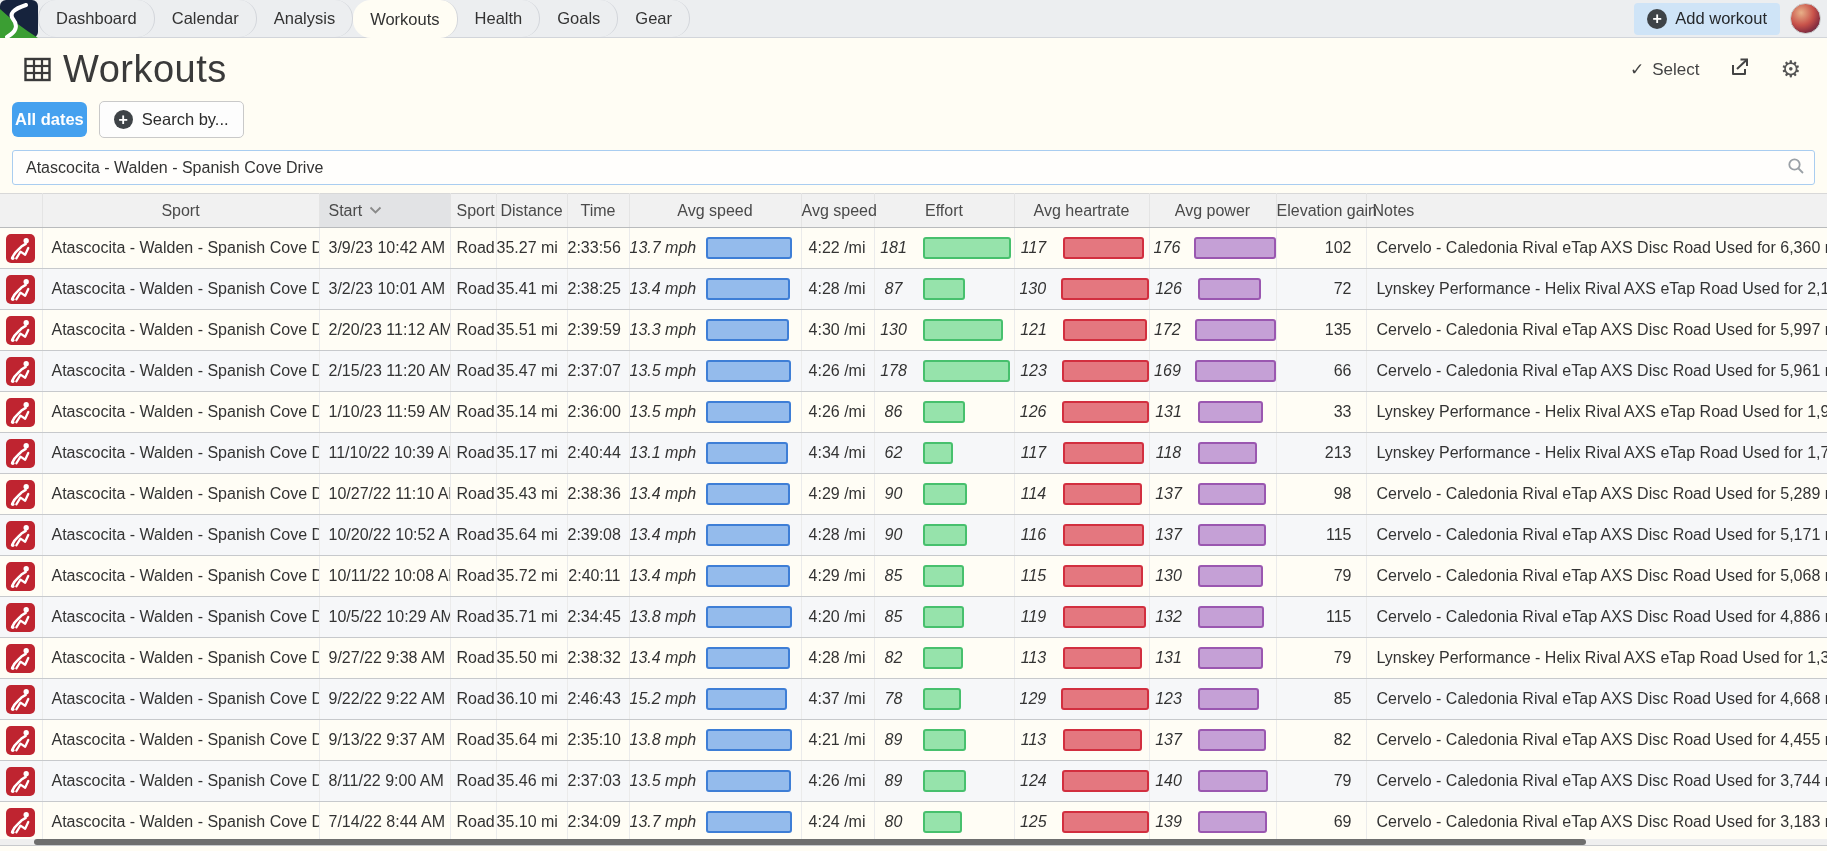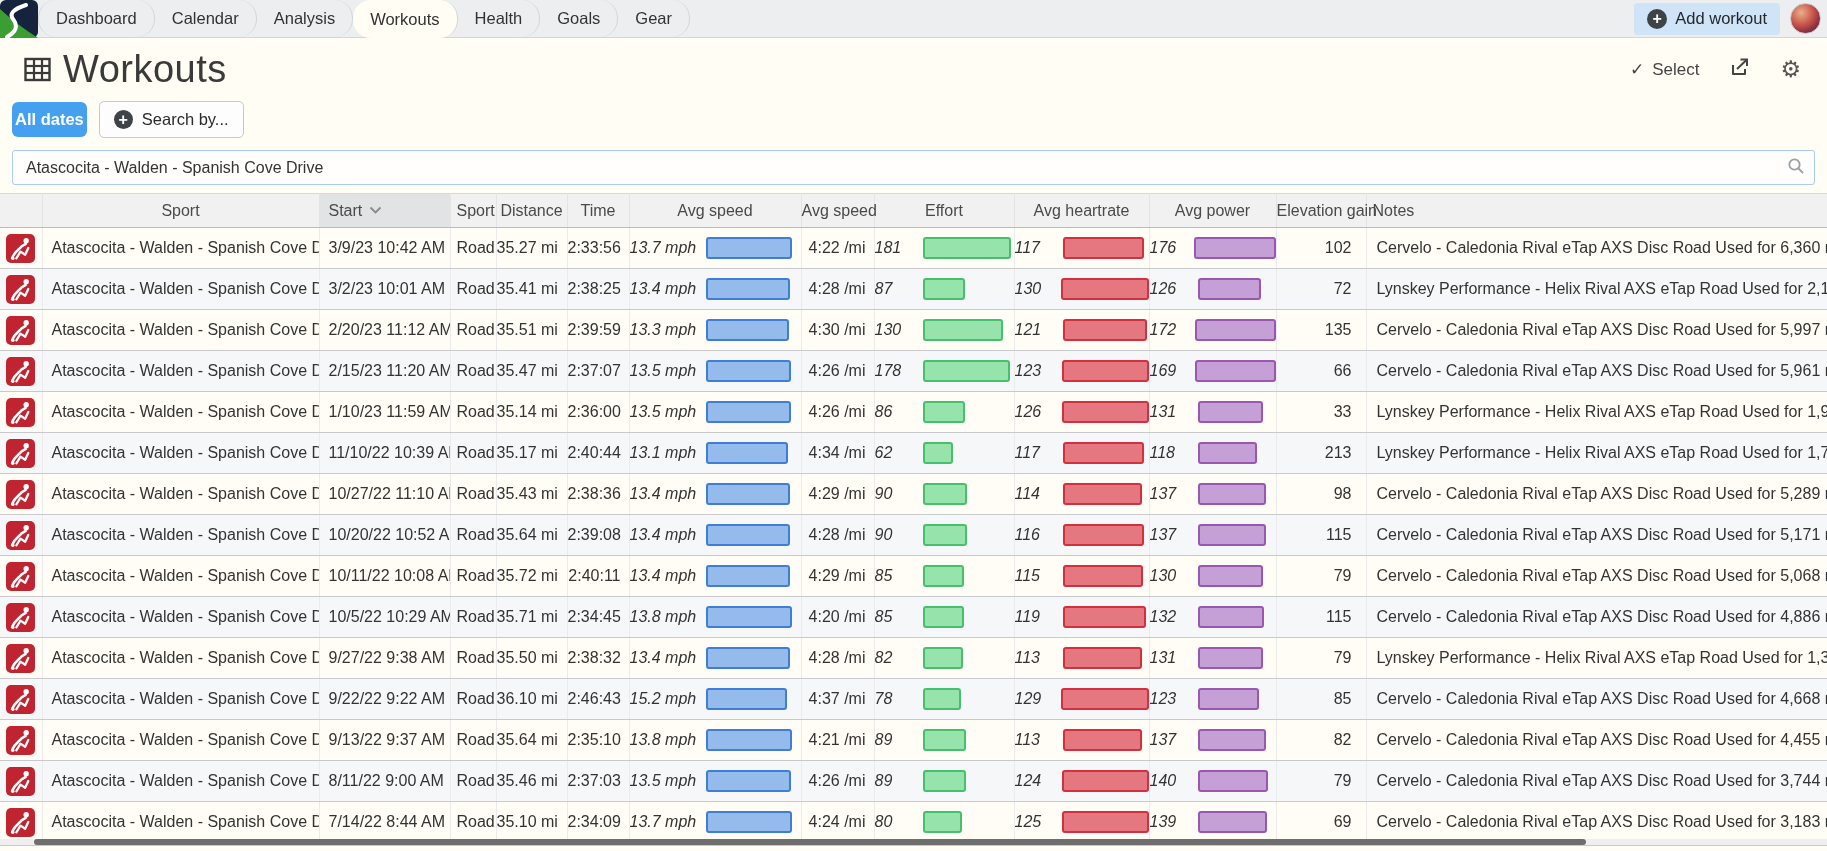--- a/index.html
+++ b/index.html
@@ -75,21 +75,21 @@
   td.cell-icon { text-align:center; }
   .workout-icon { width:29px; height:29px; background:#bf2430; border-radius:5px; display:inline-block;
                   vertical-align:middle; }
   td.cell-name { padding-left:9px; }
   td.cell-start { padding-left:9px; }
   td.cell-sport { padding-left:6px; }
   td.cell-dist { text-align:left; padding-right:10px; }
   td.cell-time { text-align:right; padding-right:8px; }
   td.cell-speed .wrap, td.cell-bar .wrap { display:flex; align-items:center;font-style:italic; }
   .speed-text { width:66px; text-align:right; }
-  .num-text { width:38px; text-align:left; }
+  .num-text { width:38px; text-align:center; }
   .bar { height:22px; border-radius:3px; margin-left:10px; }
   .bar-speed { background:#94bbec; border:2px solid #3e7ed6; }
   .bar-effort { background:#96e3ab; border:2px solid #47c06d; }
   .bar-hr { background:#e4777f; border:2px solid #d22f3f; }
   .bar-power { background:#c5a0d6; border:2px solid #9a57b0; }
   td.cell-elev { text-align:right; padding-right:14px; }
   td.cell-notes { padding-left:10px; border-right:none; }
 
   
   .hscroll { position:absolute; left:0; bottom:6px; width:1827px; height:6px; background:#efefef; }

